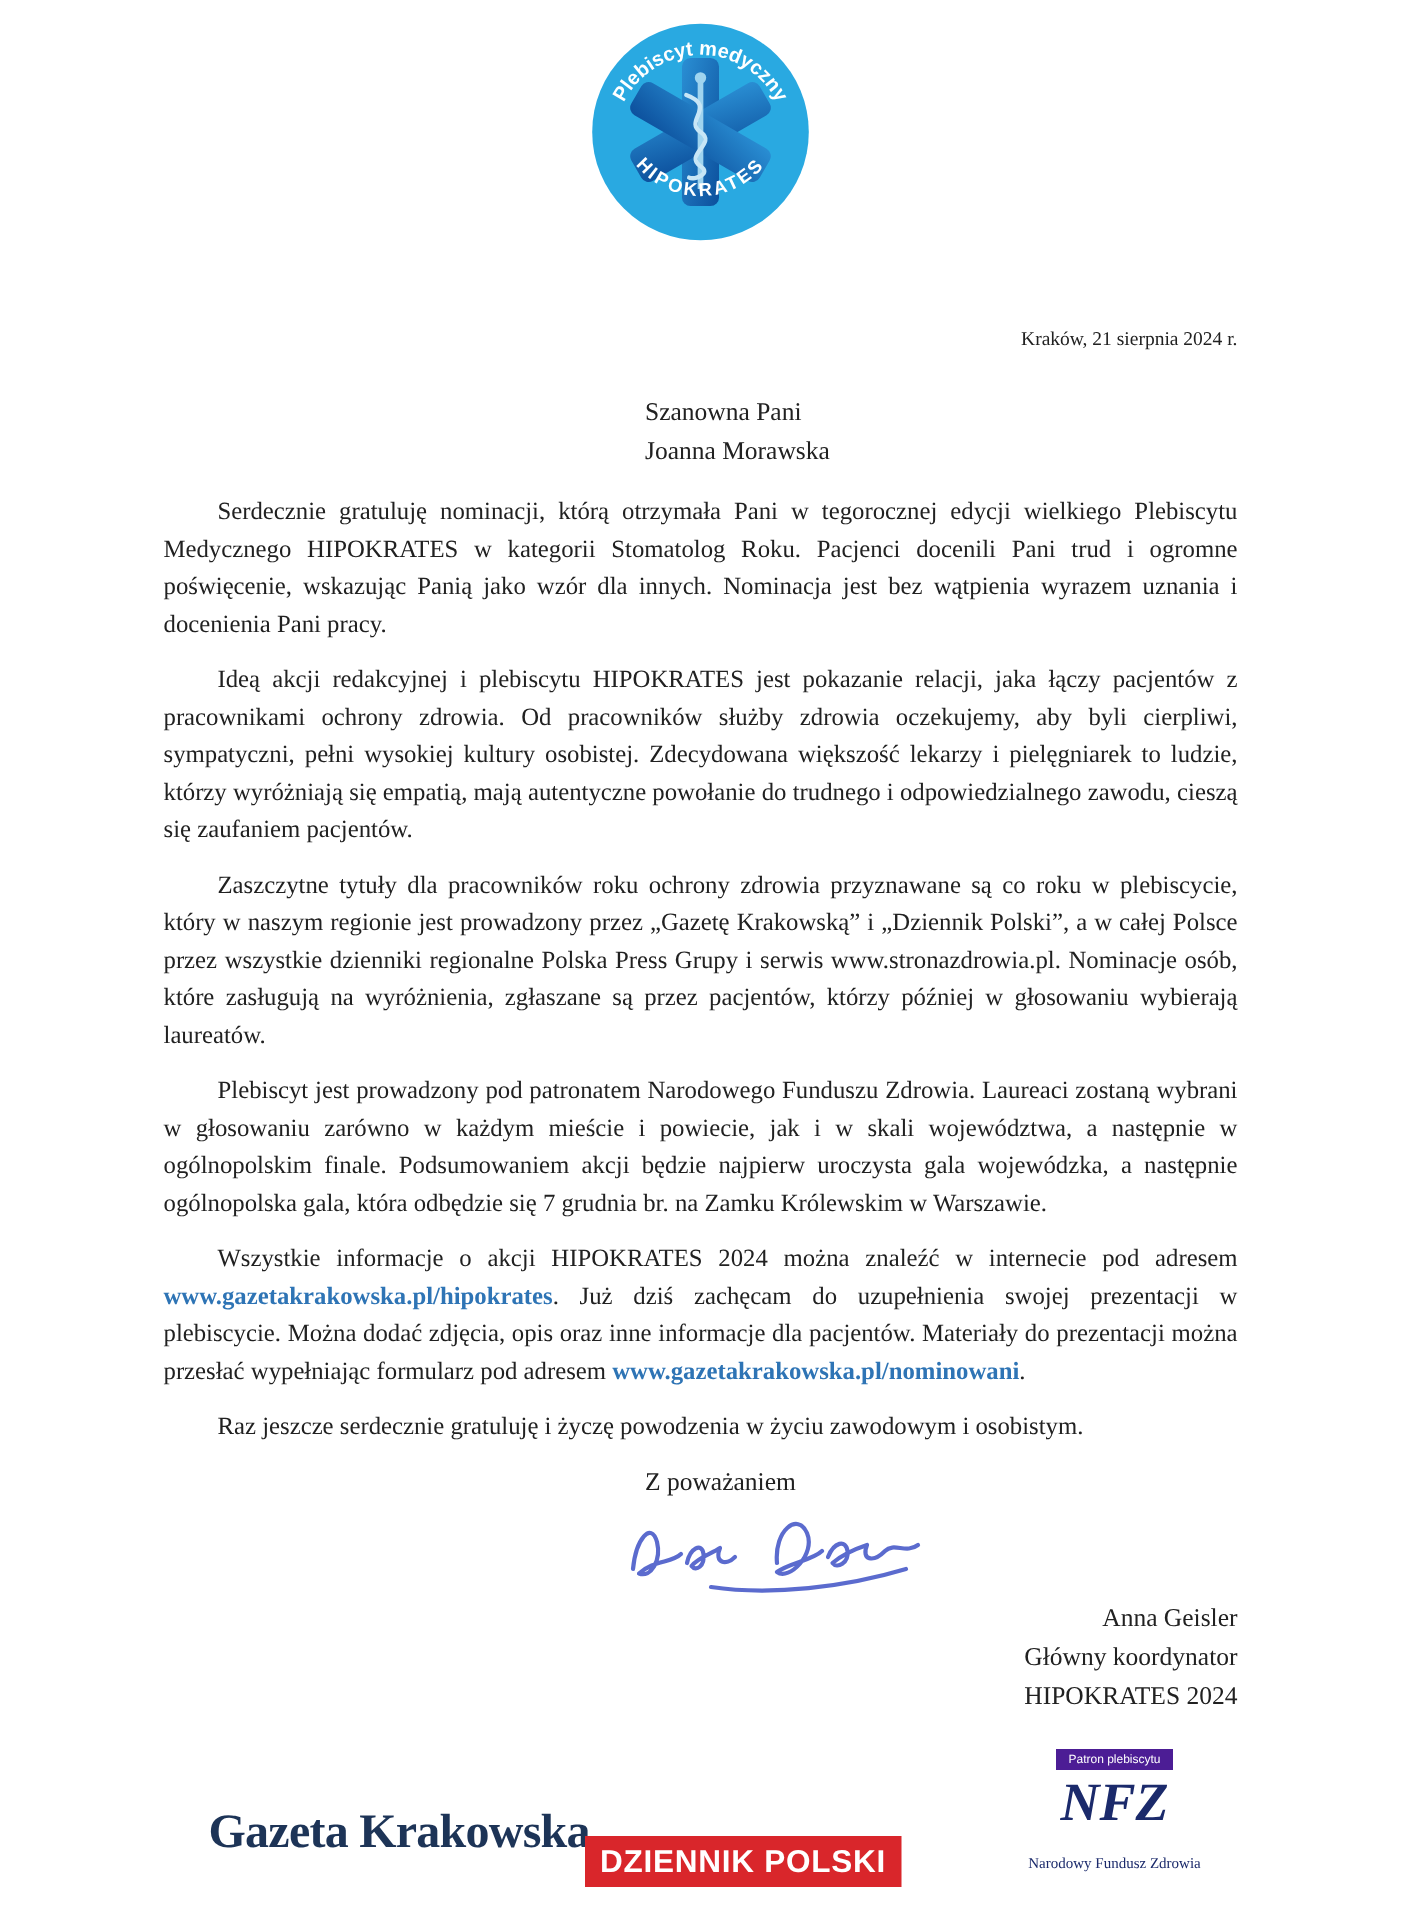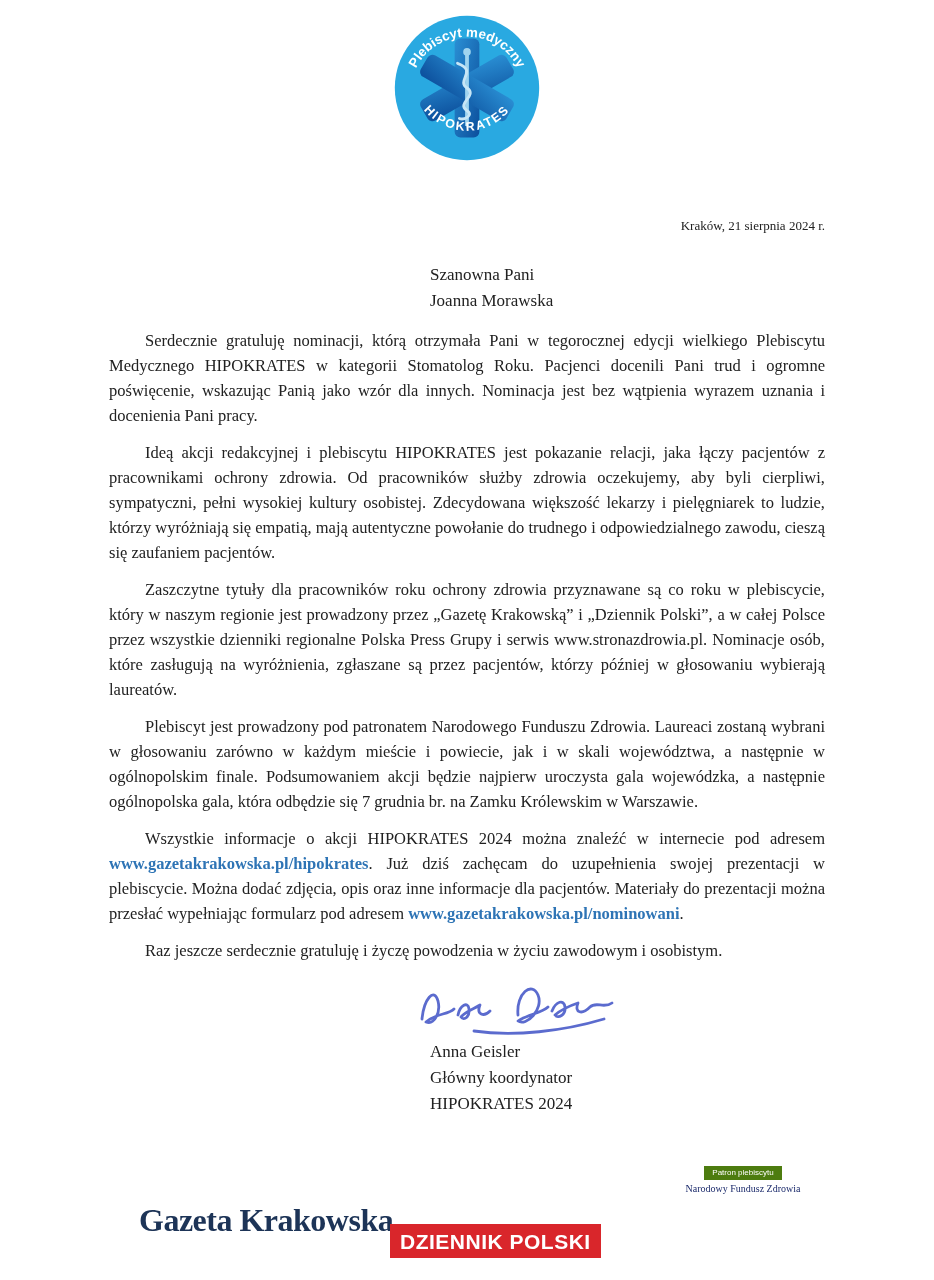--- a/index.html
+++ b/index.html
@@ -55,21 +55,21 @@
   .doc-link {
     color: #2e74b5;
     font-weight: bold;
     text-decoration: none;
     cursor: pointer;
   }
 
   
   .closing { margin: 10px 0 0 321px; font-size: 17px; text-align: left; }
   .signature-svg { display: block; margin: 2px 0 0 305px; }
-  .signer { margin-left: 321px; font-size: 17px; line-height: 26px; text-align: left; }
+  .signer { margin-left: 321px; font-size: 17px; line-height: 26px; text-align: right; }
 
   
   .gazeta {
     position: absolute;
     left: 139px;
     top: 1202px;
     font-family: "Liberation Serif", serif;
     font-weight: bold;
     font-size: 32px;
     color: #1d3457;
@@ -96,38 +96,38 @@
     left: 678px;
     top: 1166px;
     width: 130px;
     text-align: center;
     color: #1b2a6b;
   }
   .nfz-patron {
     display: block;
     width: max-content;
     margin: 0 auto 3px auto;
-    background: #4d7c0f;
+    background: #4c1d95;
     color: #ffffff;
     font-family: "Liberation Sans", sans-serif;
     font-size: 8px;
     line-height: 1;
     padding: 3px 8px;
   }
   .nfz-abbr {
     font-family: "Liberation Serif", serif;
     font-size: 36px;
     font-weight: bold;
     font-style: italic;
     line-height: 1.05;
   }
   .nfz-name {
     font-family: "Liberation Serif", serif;
     font-size: 10px;
-    margin-top: 1px;
+    margin-top: 16px;
     white-space: nowrap;
   }
 </style>
 </head>
 <body>
 
 <div class="page">
 
   <div class="logo-wrap">
     <svg viewBox="0 0 160 160" width="152" height="152">
@@ -169,20 +169,21 @@
   <div class="letter-body">
     <p class="para">Serdecznie gratuluję nominacji, którą otrzymała Pani w tegorocznej edycji wielkiego Plebiscytu Medycznego HIPOKRATES w kategorii Stomatolog Roku. Pacjenci docenili Pani trud i ogromne poświęcenie, wskazując Panią jako wzór dla innych. Nominacja jest bez wątpienia wyrazem uznania i docenienia Pani pracy.</p>
     <p class="para">Ideą akcji redakcyjnej i plebiscytu HIPOKRATES jest pokazanie relacji, jaka łączy pacjentów z pracownikami ochrony zdrowia. Od pracowników służby zdrowia oczekujemy, aby byli cierpliwi, sympatyczni, pełni wysokiej kultury osobistej. Zdecydowana większość lekarzy i pielęgniarek to ludzie, którzy wyróżniają się empatią, mają autentyczne powołanie do trudnego i odpowiedzialnego zawodu, cieszą się zaufaniem pacjentów.</p>
     <p class="para">Zaszczytne tytuły dla pracowników roku ochrony zdrowia przyznawane są co roku w plebiscycie, który w naszym regionie jest prowadzony przez „Gazetę Krakowską” i „Dziennik Polski”, a w całej Polsce przez wszystkie dzienniki regionalne Polska Press Grupy i serwis www.stronazdrowia.pl. Nominacje osób, które zasługują na wyróżnienia, zgłaszane są przez pacjentów, którzy później w głosowaniu wybierają laureatów.</p>
     <p class="para">Plebiscyt jest prowadzony pod patronatem Narodowego Funduszu Zdrowia. Laureaci zostaną wybrani w głosowaniu zarówno w każdym mieście i powiecie, jak i w skali województwa, a następnie w ogólnopolskim finale. Podsumowaniem akcji będzie najpierw uroczysta gala wojewódzka, a następnie ogólnopolska gala, która odbędzie się 7 grudnia br. na Zamku Królewskim w Warszawie.</p>
 
     <p class="para"><span>Wszystkie informacje o akcji HIPOKRATES 2024 można znaleźć w internecie pod adresem </span><a class="doc-link">www.gazetakrakowska.pl/hipokrates</a><span>. Już dziś zachęcam do uzupełnienia swojej prezentacji w plebiscycie. Można dodać zdjęcia, opis oraz inne informacje dla pacjentów. Materiały do prezentacji można przesłać wypełniając formularz pod adresem </span><a class="doc-link">www.gazetakrakowska.pl/nominowani</a><span>.</span></p>
 
     <p class="para">Raz jeszcze serdecznie gratuluję i życzę powodzenia w życiu zawodowym i osobistym.</p>
 
+    <div class="closing">Z poważaniem</div>
 
     <svg class="signature-svg" width="230" height="64" viewBox="0 0 230 64">
       <g fill="none" stroke="#4a5cc9" stroke-width="2.8" stroke-linecap="round" stroke-linejoin="round" opacity="0.9">
         <path d="M8,44 C10,24 20,12 24,26 C27,38 20,50 12,47 C22,38 34,40 40,34"></path>
         <path d="M44,40 C46,30 54,26 55,34 C56,42 50,46 47,42 C52,36 60,34 66,30 C62,40 70,42 76,36"></path>
         <path d="M104,40 C102,18 118,6 124,20 C130,34 112,52 104,46 C112,40 128,38 134,32"></path>
         <path d="M138,36 C142,26 150,24 151,32 C152,40 144,44 141,40 C148,34 158,30 164,28 C160,38 168,40 176,32 C182,26 190,34 198,28"></path>
         <path d="M60,56 C100,62 150,56 190,44"></path>
       </g>
     </svg>
@@ -191,16 +192,17 @@
       <div>Anna Geisler</div>
       <div>Główny koordynator</div>
       <div>HIPOKRATES 2024</div>
     </div>
   </div>
 
   <div class="gazeta">Gazeta Krakowska</div>
   <div class="dziennik">DZIENNIK POLSKI</div>
   <div class="nfz">
     <span class="nfz-patron">Patron plebiscytu</span>
+    <div class="nfz-abbr">NFZ</div>
     <div class="nfz-name">Narodowy Fundusz Zdrowia</div>
   </div>
 
 </div>
 
 </body></html>

